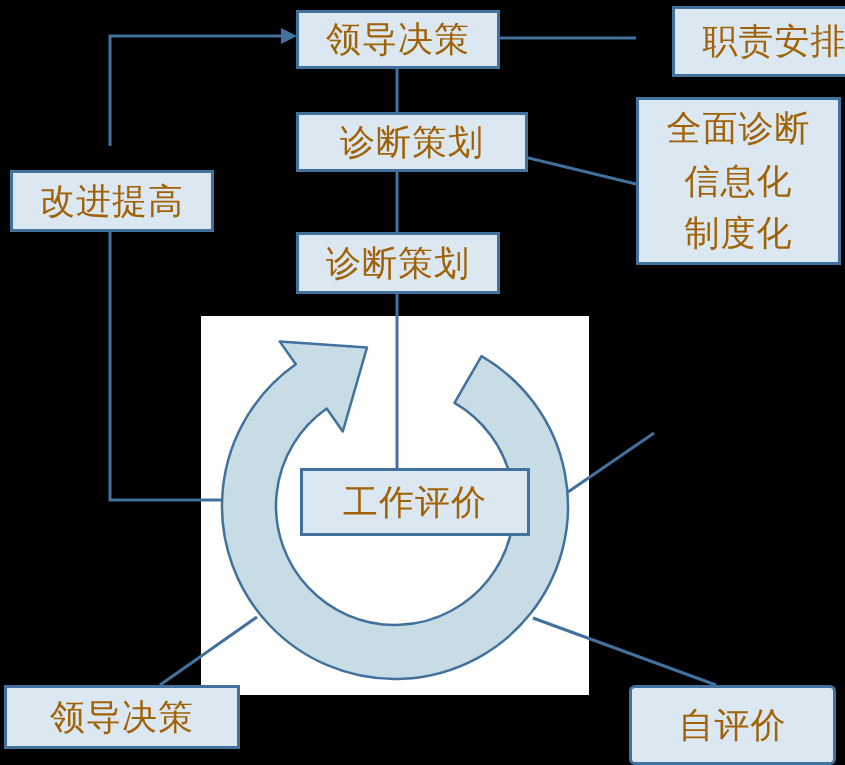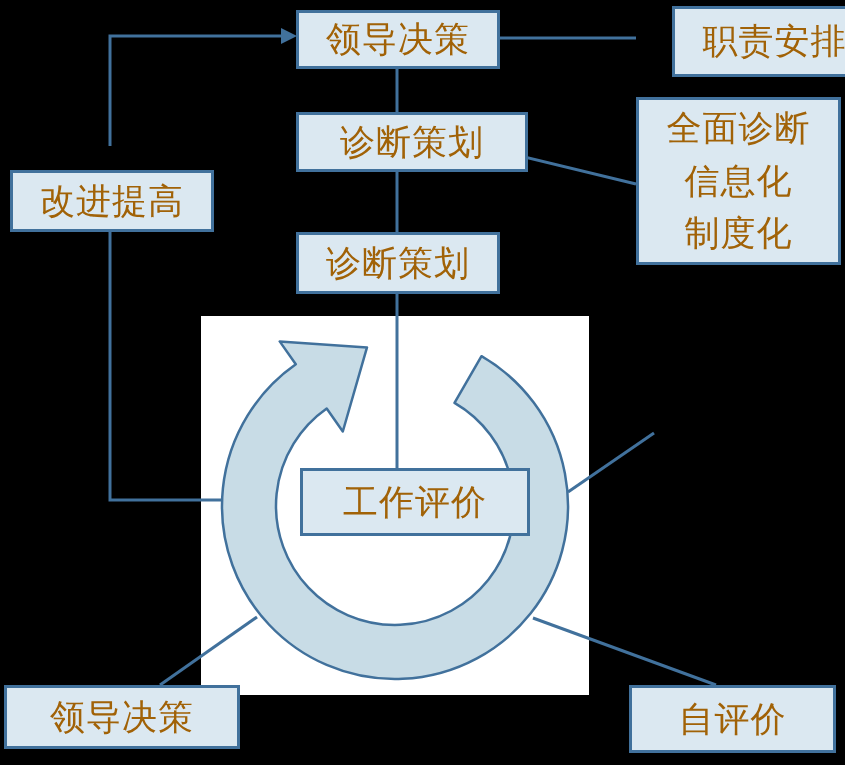--- a/index.html
+++ b/index.html
@@ -45,21 +45,21 @@
   
   .n-leadership { left: 296px; top: 10px;  width: 204px; height: 59px; }
   .n-duty       { left: 672px; top: 6px;   width: 205px; height: 71px; }
   .n-planning   { left: 296px; top: 112px; width: 232px; height: 60px; }
   .n-detail     { left: 636px; top: 97px;  width: 205px; height: 168px; }
   .n-improve    { left: 10px;  top: 146px; width: 204px; height: 62px; margin-top: 24px; }
   .n-implement  { left: 296px; top: 232px; width: 204px; height: 62px; }
   .n-evaluation { left: 300px; top: 468px; width: 230px; height: 68px; }
   .n-daily      { left: 654px; top: 404px; width: 187px; height: 59px; }
   .n-thirdparty { left: 4px;   top: 685px; width: 236px; height: 64px; }
-  .n-selfeval   { left: 629px; top: 685px; width: 207px; height: 68px; }
+  .n-selfeval   { left: 629px; top: 685px; width: 207px; height: 80px; border-radius: 6px; }
 </style>
 </head>
 <body>
 
 <div class="stage">
 
   <div class="panel"></div>
 
   <svg class="overlay" width="845" height="765" viewBox="0 0 845 765">
     <g fill="none" stroke="#41719c" stroke-width="3">

